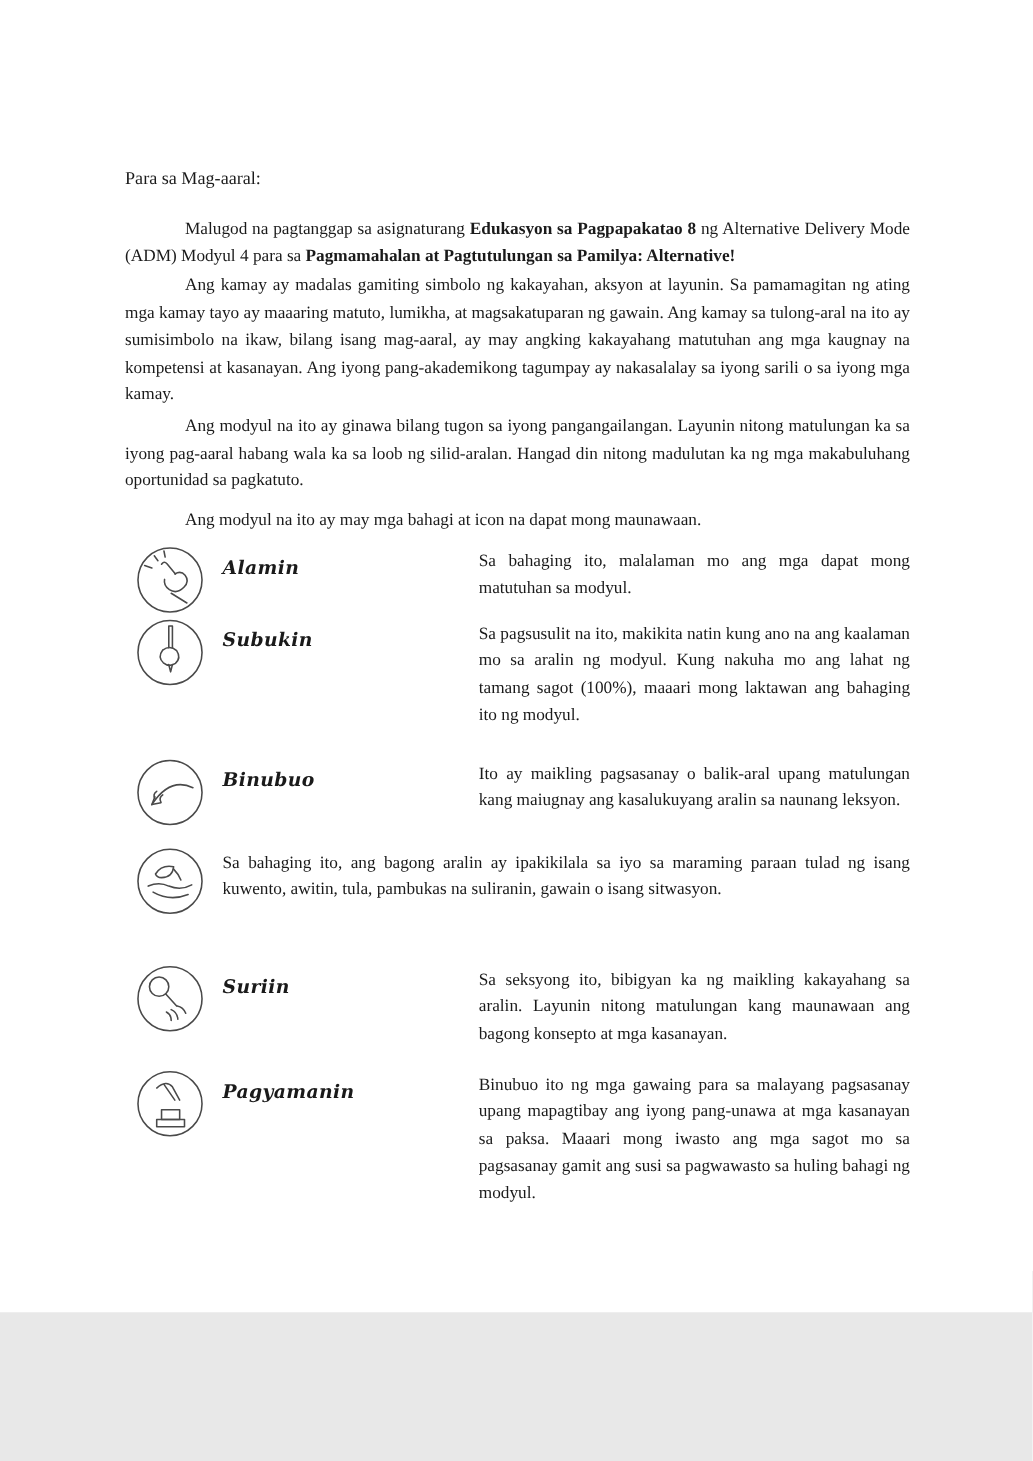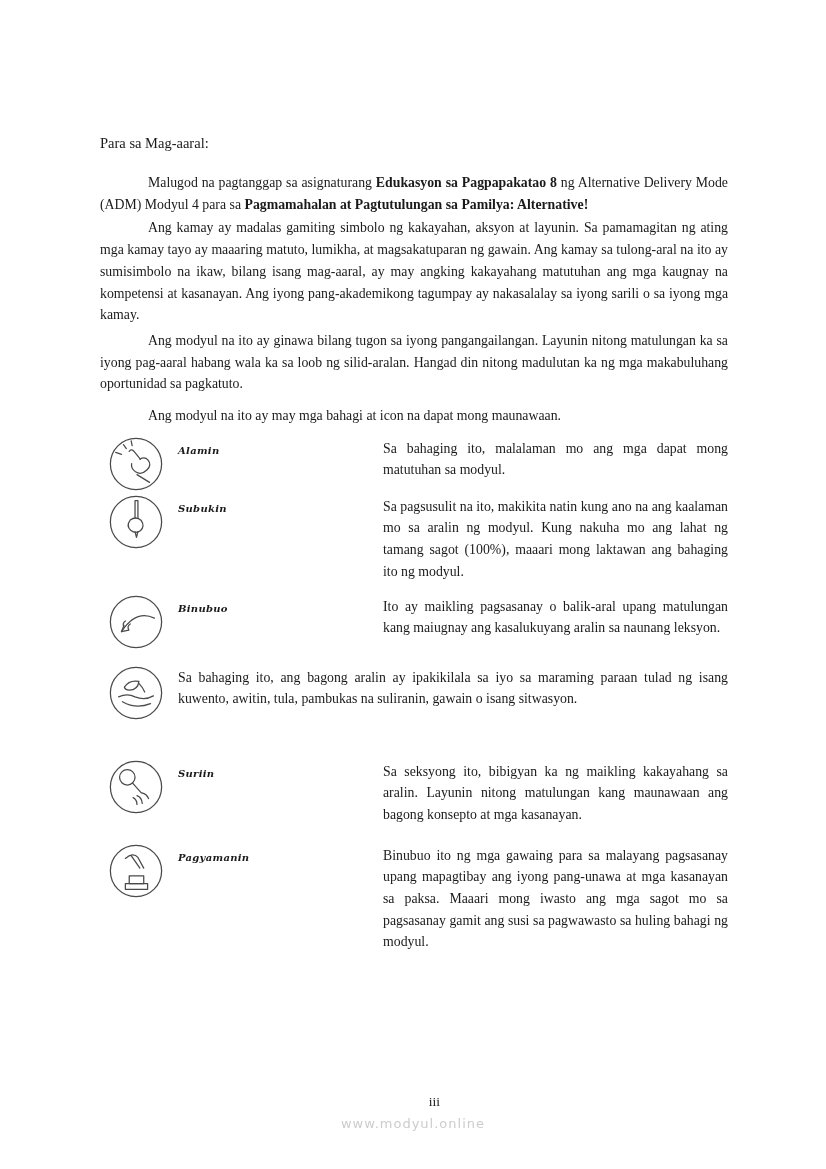--- a/index.html
+++ b/index.html
@@ -1,20 +1,20 @@
 <!DOCTYPE html>
 <html><head>
 <meta charset="utf-8">
 <style>
   * { margin: 0; padding: 0; box-sizing: border-box; }
   html, body { background: #e8e8e8; }
   .page {
     position: relative;
     width: 826px;
-    height: 1169px;
+    height: 1050px;
     margin: 0 auto;
     background: #ffffff;
     font-family: "Liberation Serif", serif;
     color: #1a1a1a;
     overflow: hidden;
   }
   .content {
     position: absolute;
     left: 100px;
     top: 133px;
@@ -34,21 +34,21 @@
   }
   .para + .para { margin-top: 2px; }
   .para.p3 { margin-top: 4px; }
   .para.p4 { margin-top: 10px; }
   .icon-table { margin-top: 8px; }
   .icon-row {
     display: flex;
     align-items: flex-start;
   }
   .icon-row:nth-child(1) { margin-bottom: 0; }
-  .icon-row:nth-child(2) { margin-bottom: 10px; }
+  .icon-row:nth-child(2) { margin-bottom: 22px; }
   .icon-row:nth-child(3) { margin-bottom: 13px; }
   .icon-row:nth-child(4) { margin-bottom: 6px; }
   .icon-row:nth-child(5) { margin-bottom: 16px; margin-top: 36px; }
   .icon-cell {
     width: 78px;
     flex: 0 0 78px;
     padding-left: 7px;
   }
   .icon-cell svg {
     display: block;
@@ -58,21 +58,21 @@
     stroke-linecap: round;
     stroke-linejoin: round;
   }
   .label-cell {
     width: 205px;
     flex: 0 0 205px;
     padding-top: 10px;
     font-family: "DejaVu Serif", serif;
     font-weight: bold;
     font-style: italic;
-    font-size: 10px;
+    font-size: 15px;
     letter-spacing: 0.3px;
   }
   .desc-cell {
     flex: 1;
     padding-top: 3px;
     font-size: 13.8px;
     line-height: 21.7px;
     text-align: justify;
   }
   .page-number {

